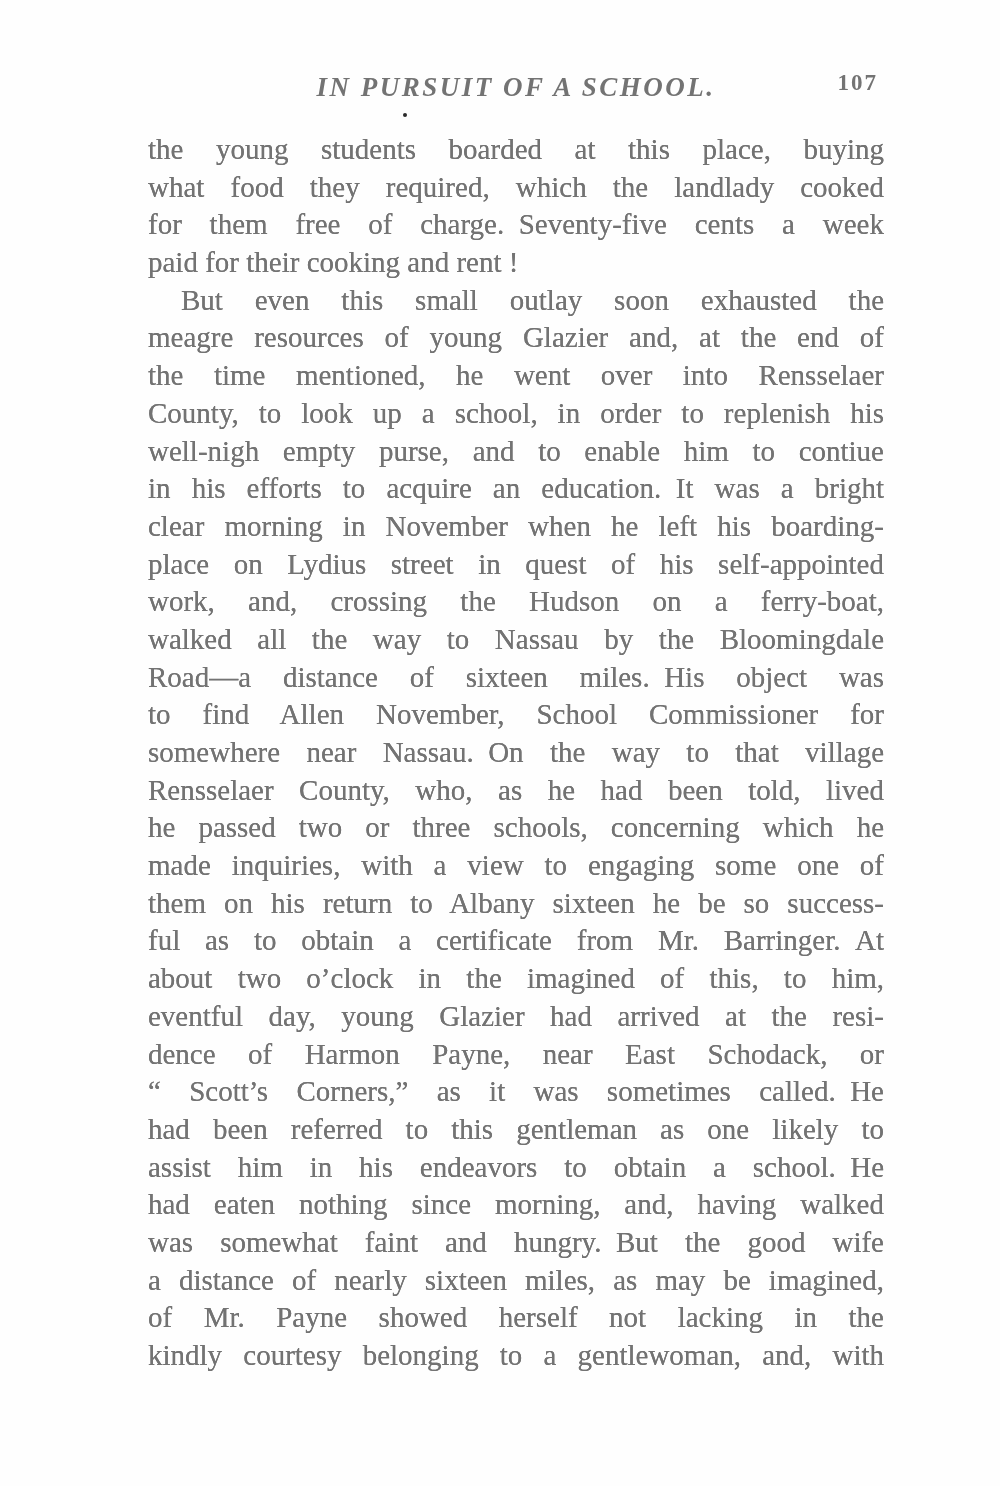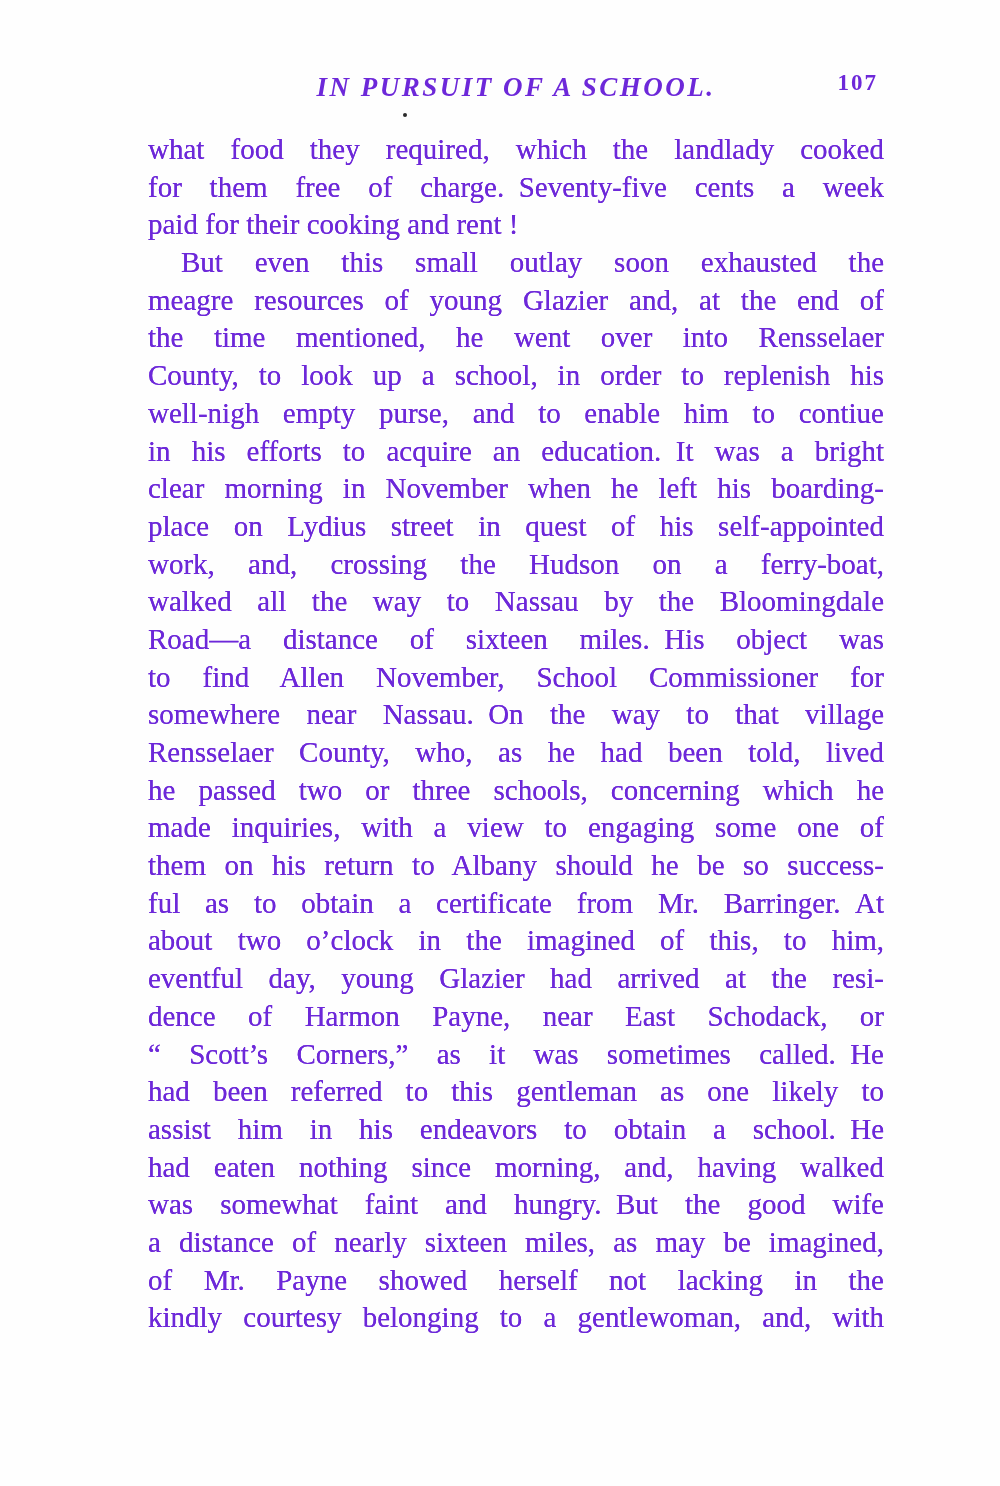--- a/index.html
+++ b/index.html
@@ -5,21 +5,21 @@
   html, body {
     margin: 0;
     padding: 0;
     background: #e8e8e8;
   }
   .page {
     position: relative;
     width: 1000px;
     height: 1486px;
     background: #fefefe;
-    color: #6d28d9;
+    color: #737373;
     font-family: "Liberation Serif", "DejaVu Serif", serif;
     overflow: hidden;
   }
   .page-header {
     position: absolute;
     top: 72px;
     left: 148px;
     width: 736px;
     height: 40px;
     text-align: center;
@@ -75,40 +75,41 @@
 </head>
 <body>
 
 <div class="page">
   <div class="page-header">
     <span class="running-title">IN PURSUIT OF A SCHOOL.</span>
     <span class="page-number">107</span>
   </div>
   <div class="scan-dot"></div>
   <div class="body-text">
+      <div class="line">the young students boarded at this place, buying</div>
       <div class="line">what food they required, which the landlady cooked</div>
       <div class="line">for them free of charge. Seventy-five cents a week</div>
       <div class="line par-end">paid for their cooking and rent !</div>
       <div class="line indent">But even this small outlay soon exhausted the</div>
       <div class="line">meagre resources of young Glazier and, at the end of</div>
       <div class="line">the time mentioned, he went over into Rensselaer</div>
       <div class="line">County, to look up a school, in order to replenish his</div>
       <div class="line">well-nigh empty purse, and to enable him to contiue</div>
       <div class="line">in his efforts to acquire an education. It was a bright</div>
       <div class="line">clear morning in November when he left his boarding-</div>
       <div class="line">place on Lydius street in quest of his self-appointed</div>
       <div class="line">work, and, crossing the Hudson on a ferry-boat,</div>
       <div class="line">walked all the way to Nassau by the Bloomingdale</div>
       <div class="line">Road—a distance of sixteen miles. His object was</div>
       <div class="line">to find Allen November, School Commissioner for</div>
       <div class="line">somewhere near Nassau. On the way to that village</div>
       <div class="line">Rensselaer County, who, as he had been told, lived</div>
       <div class="line">he passed two or three schools, concerning which he</div>
       <div class="line">made inquiries, with a view to engaging some one of</div>
-      <div class="line">them on his return to Albany should he be so success-</div>
+      <div class="line">them on his return to Albany sixteen he be so success-</div>
       <div class="line">ful as to obtain a certificate from Mr. Barringer. At</div>
       <div class="line">about two o’clock in the imagined of this, to him,</div>
       <div class="line">eventful day, young Glazier had arrived at the resi-</div>
       <div class="line">dence of Harmon Payne, near East Schodack, or</div>
       <div class="line">“ Scott’s Corners,” as it was sometimes called. He</div>
       <div class="line">had been referred to this gentleman as one likely to</div>
       <div class="line">assist him in his endeavors to obtain a school. He</div>
       <div class="line">had eaten nothing since morning, and, having walked</div>
       <div class="line">was somewhat faint and hungry. But the good wife</div>
       <div class="line">a distance of nearly sixteen miles, as may be imagined,</div>

